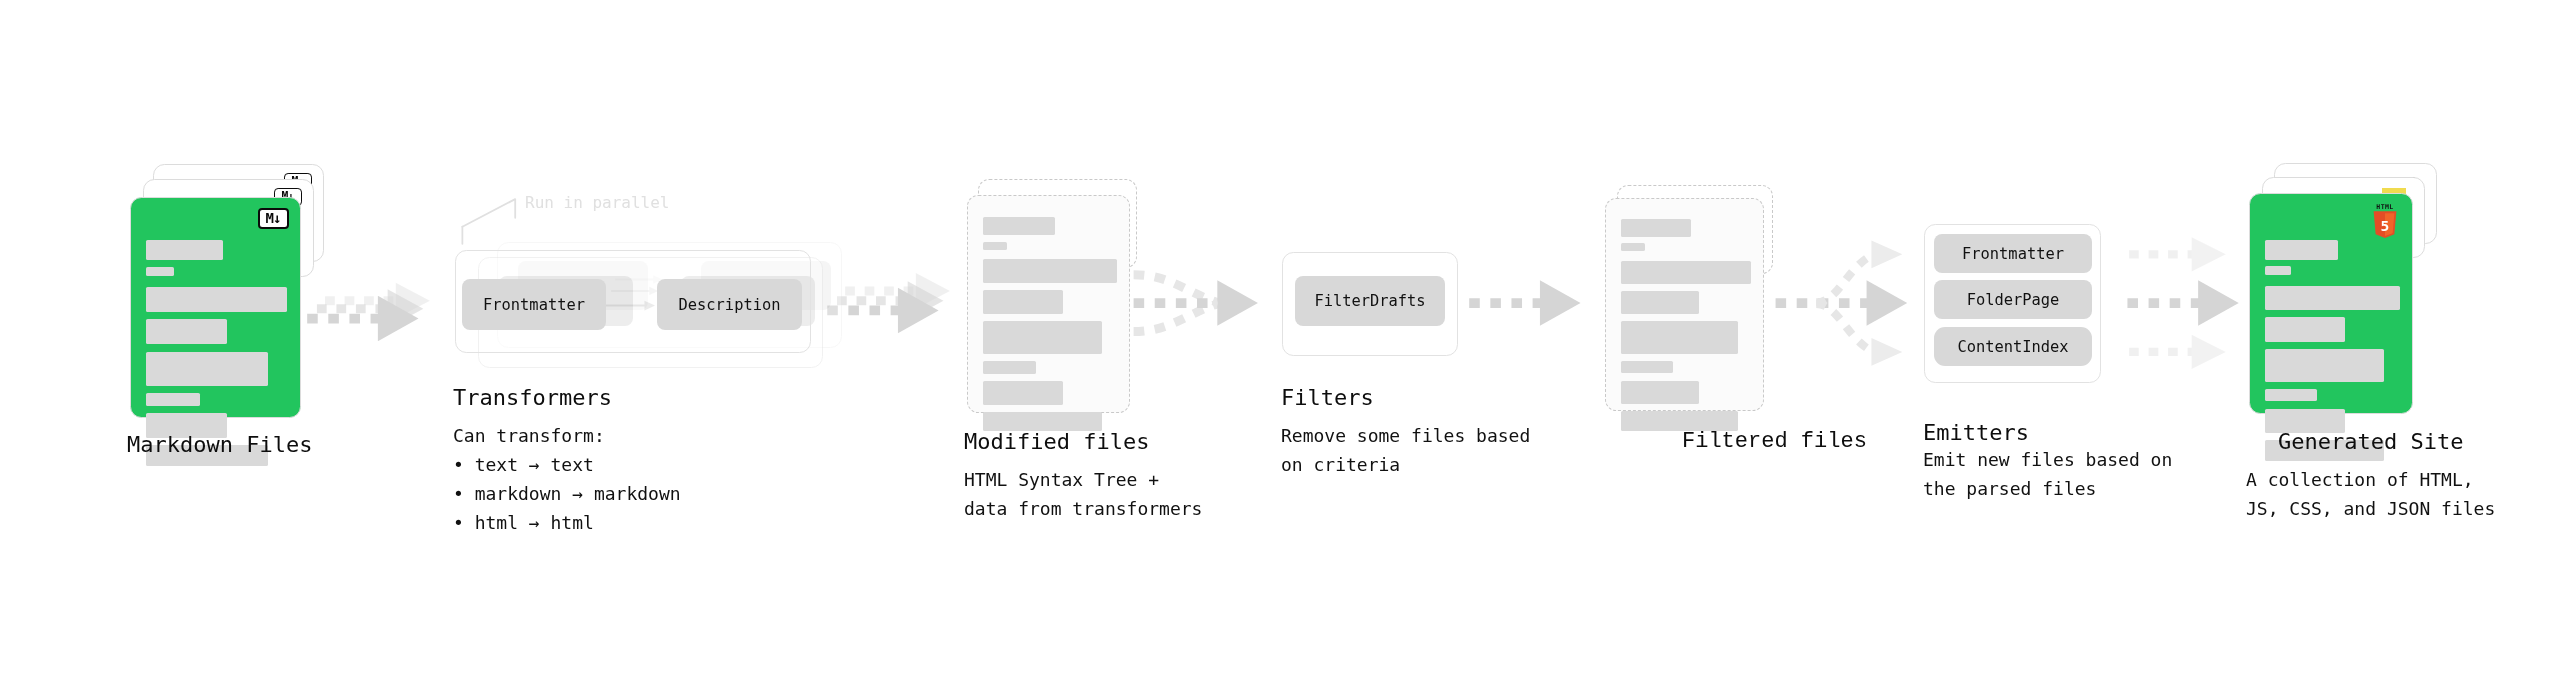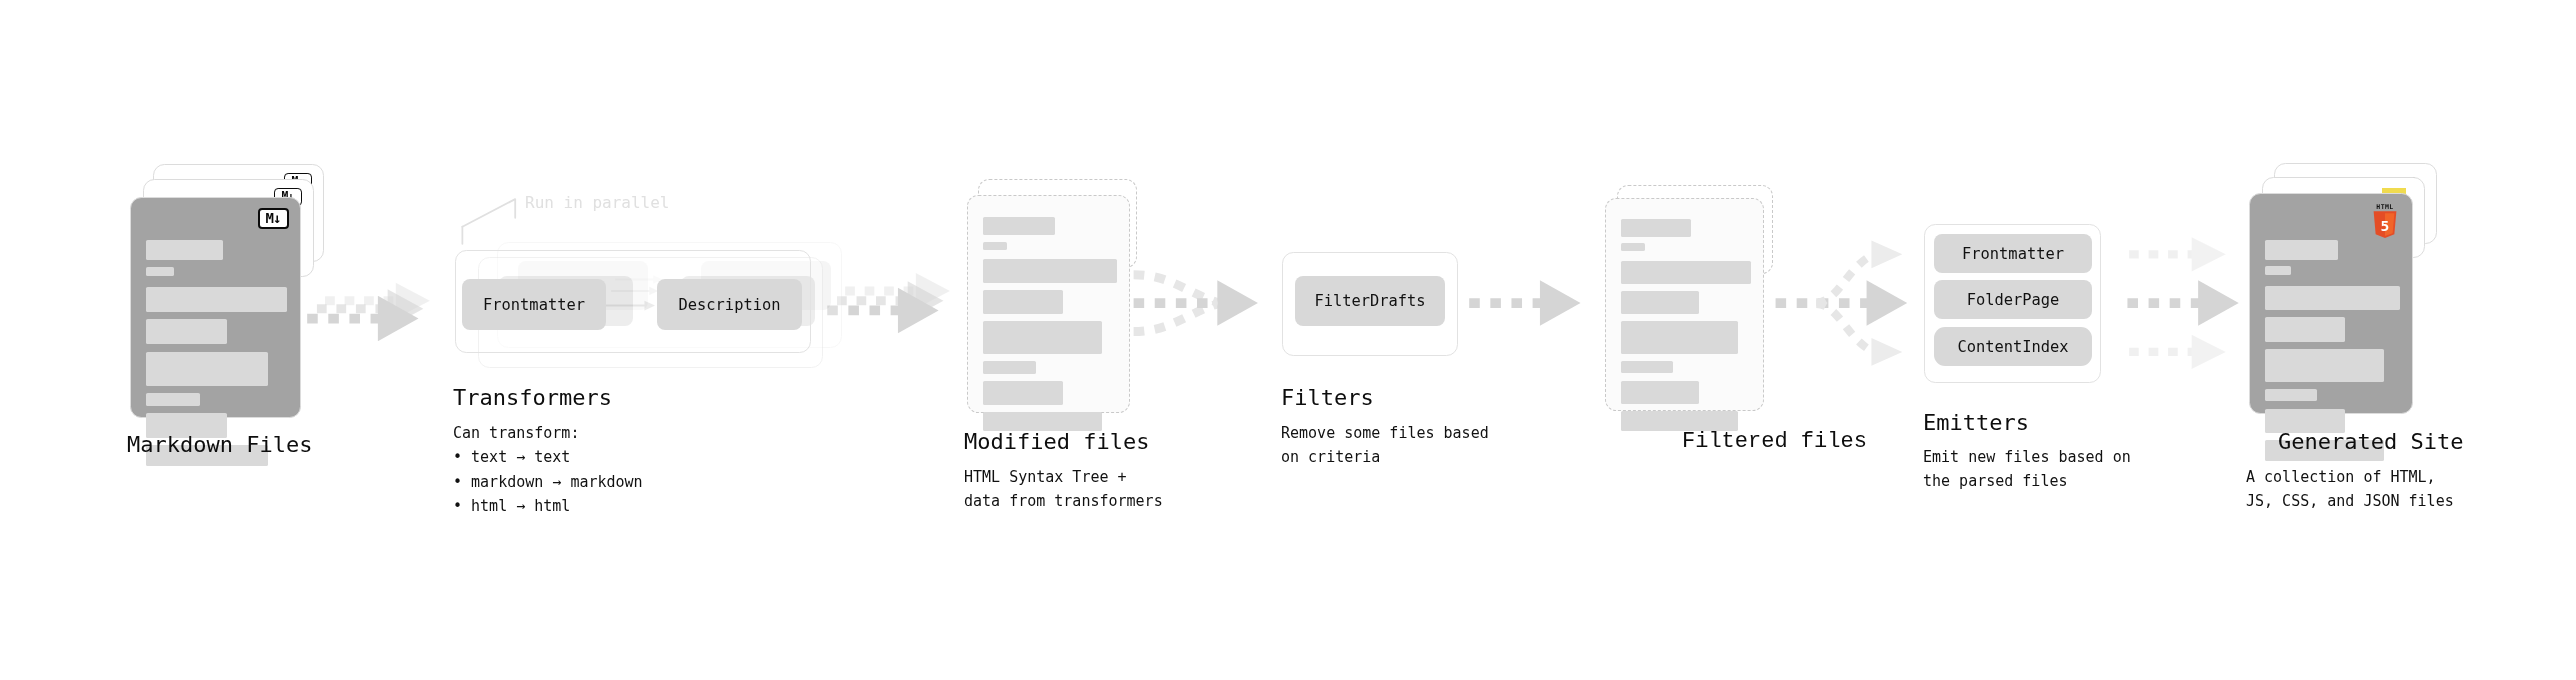--- a/index.html
+++ b/index.html
@@ -21,21 +21,21 @@
 
   
   .node { position: absolute; }
 
   
   .doc-stack { position: relative; }
 
   .doc-page {
     position: absolute;
     border-radius: 11.4px;
-    background: #a3a3a3;
+    background: #22c55e;
     border: 1.6px solid #dcdcdc;
   }
   .doc-page.dashed {
     background: #fbfbfb;
     border: 1.6px dashed #c9c9c9;
   }
   .doc-page.ghost2 { background: #ffffff; }
   .doc-page.ghost1 { background: #ffffff; }
 
   .doc-body {
@@ -120,21 +120,21 @@
   
   .title {
     position: absolute;
     font-size: 22px;
     color: #0d0d0d;
     white-space: nowrap;
     letter-spacing: 0px;
   }
   .subtitle {
     position: absolute;
-    font-size: 15px;
+    font-size: 18px;
     color: #111111;
     line-height: 1.62;
     white-space: pre;
   }
   .paralabel {
     position: absolute;
     font-size: 16px;
     color: #e0e0e0;
     white-space: nowrap;
   }
@@ -348,21 +348,21 @@
       </div>
     </div>
     <div class="title" style="left:1682px;top:429px;font-family:Liberation Mono, monospace;">Filtered files</div>
   </div>
 
   <div class="node" style="left:0;top:0;">
     <div class="panel" style="left:1924px;top:224px;width:177px;height:159px;"></div>
     <div class="chip" style="left:1934px;top:234px;width:158px;height:39px;">Frontmatter</div>
     <div class="chip" style="left:1934px;top:280px;width:158px;height:39px;">FolderPage</div>
     <div class="chip" style="left:1934px;top:327px;width:158px;height:39px;border-radius:11px;">ContentIndex</div>
-    <div class="title" style="left:1923px;top:410px;text-align:center;">Emitters</div>
+    <div class="title" style="left:1923px;top:420px;text-align:center;">Emitters</div>
     <div class="subtitle" style="left:1923px;top:445px;">Emit new files based on
 the parsed files</div>
   </div>
 
   <div class="node" style="left:0;top:0;">
 
     <div class="doc-page ghost1" style="left:2274px;top:163px;width:163px;height:81px;">
       <div class="css-badge" style="right:14.6px;top:9.8px;">
         <span class="t">CSS</span>
         <span class="bar"></span>

